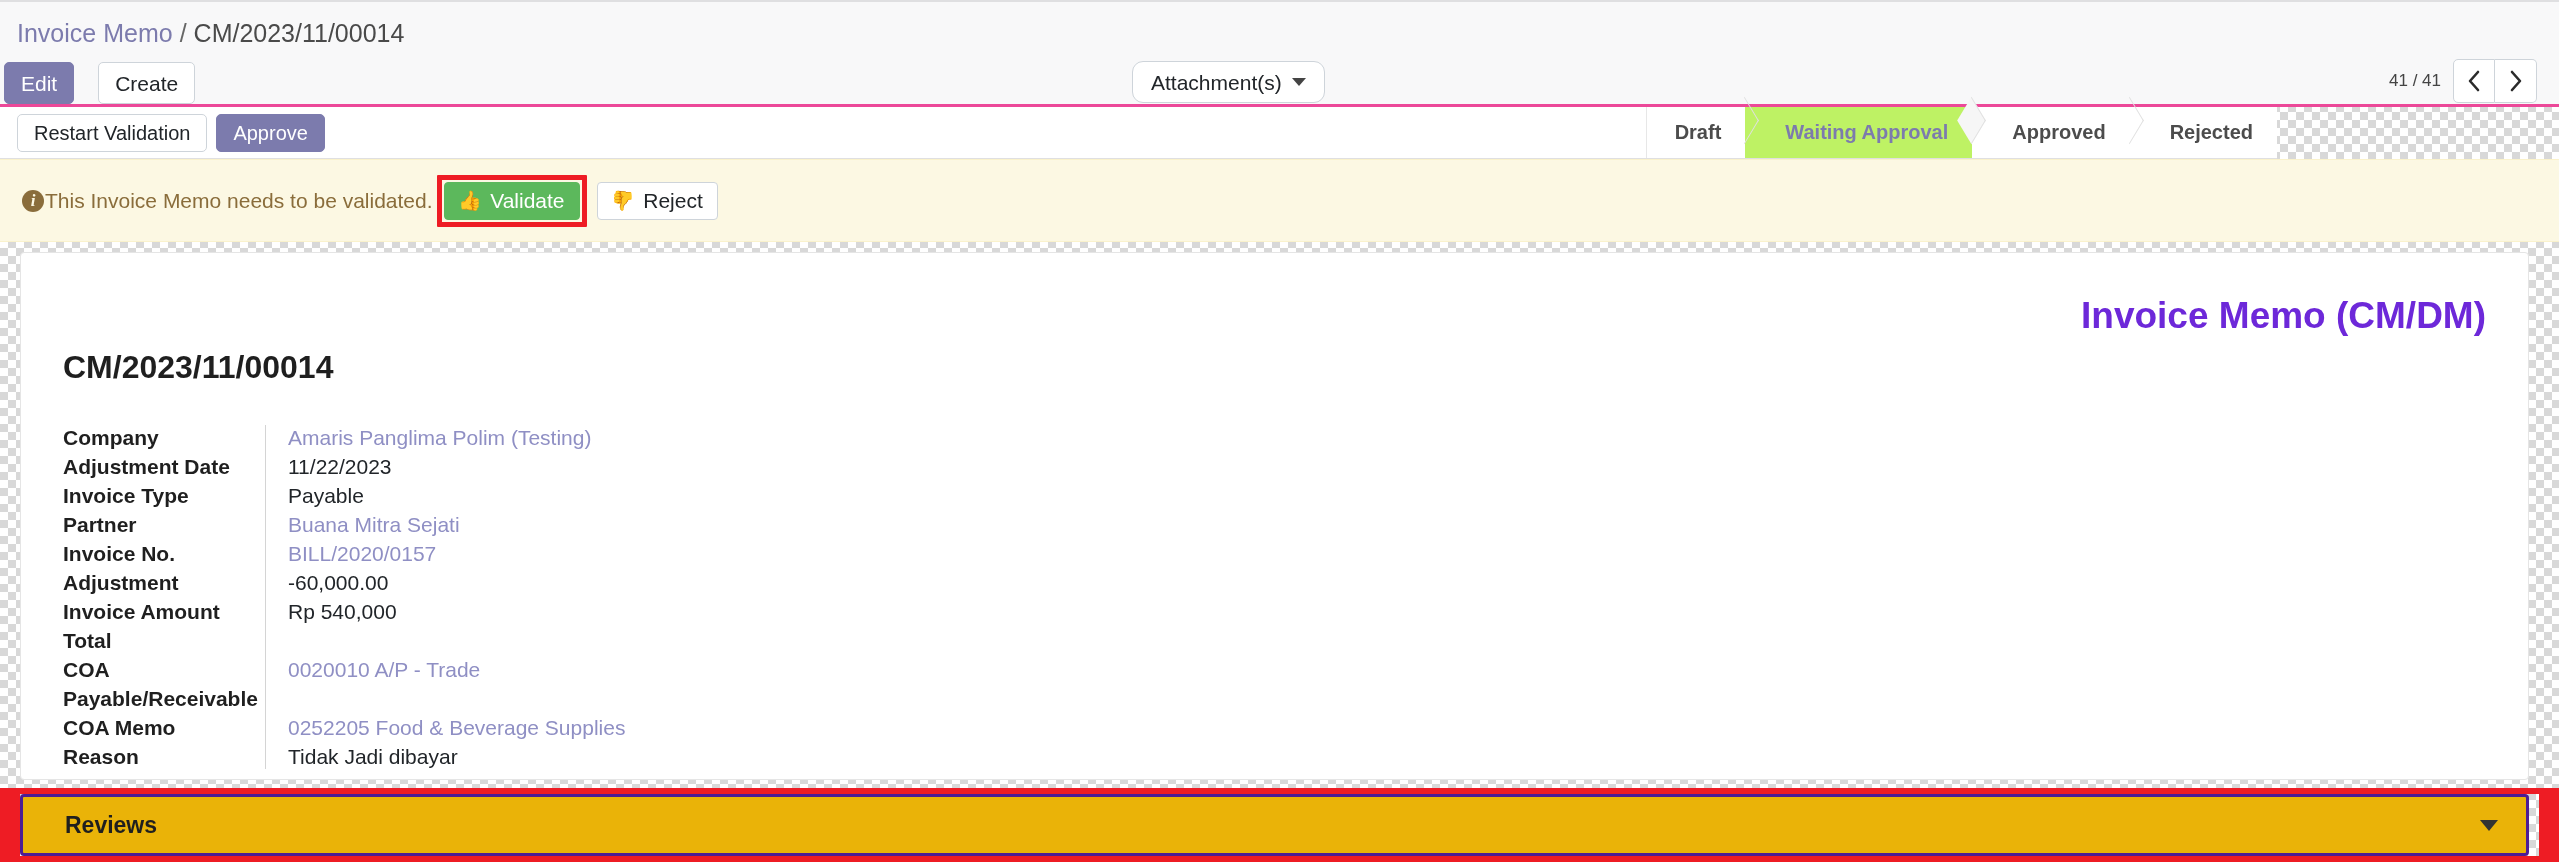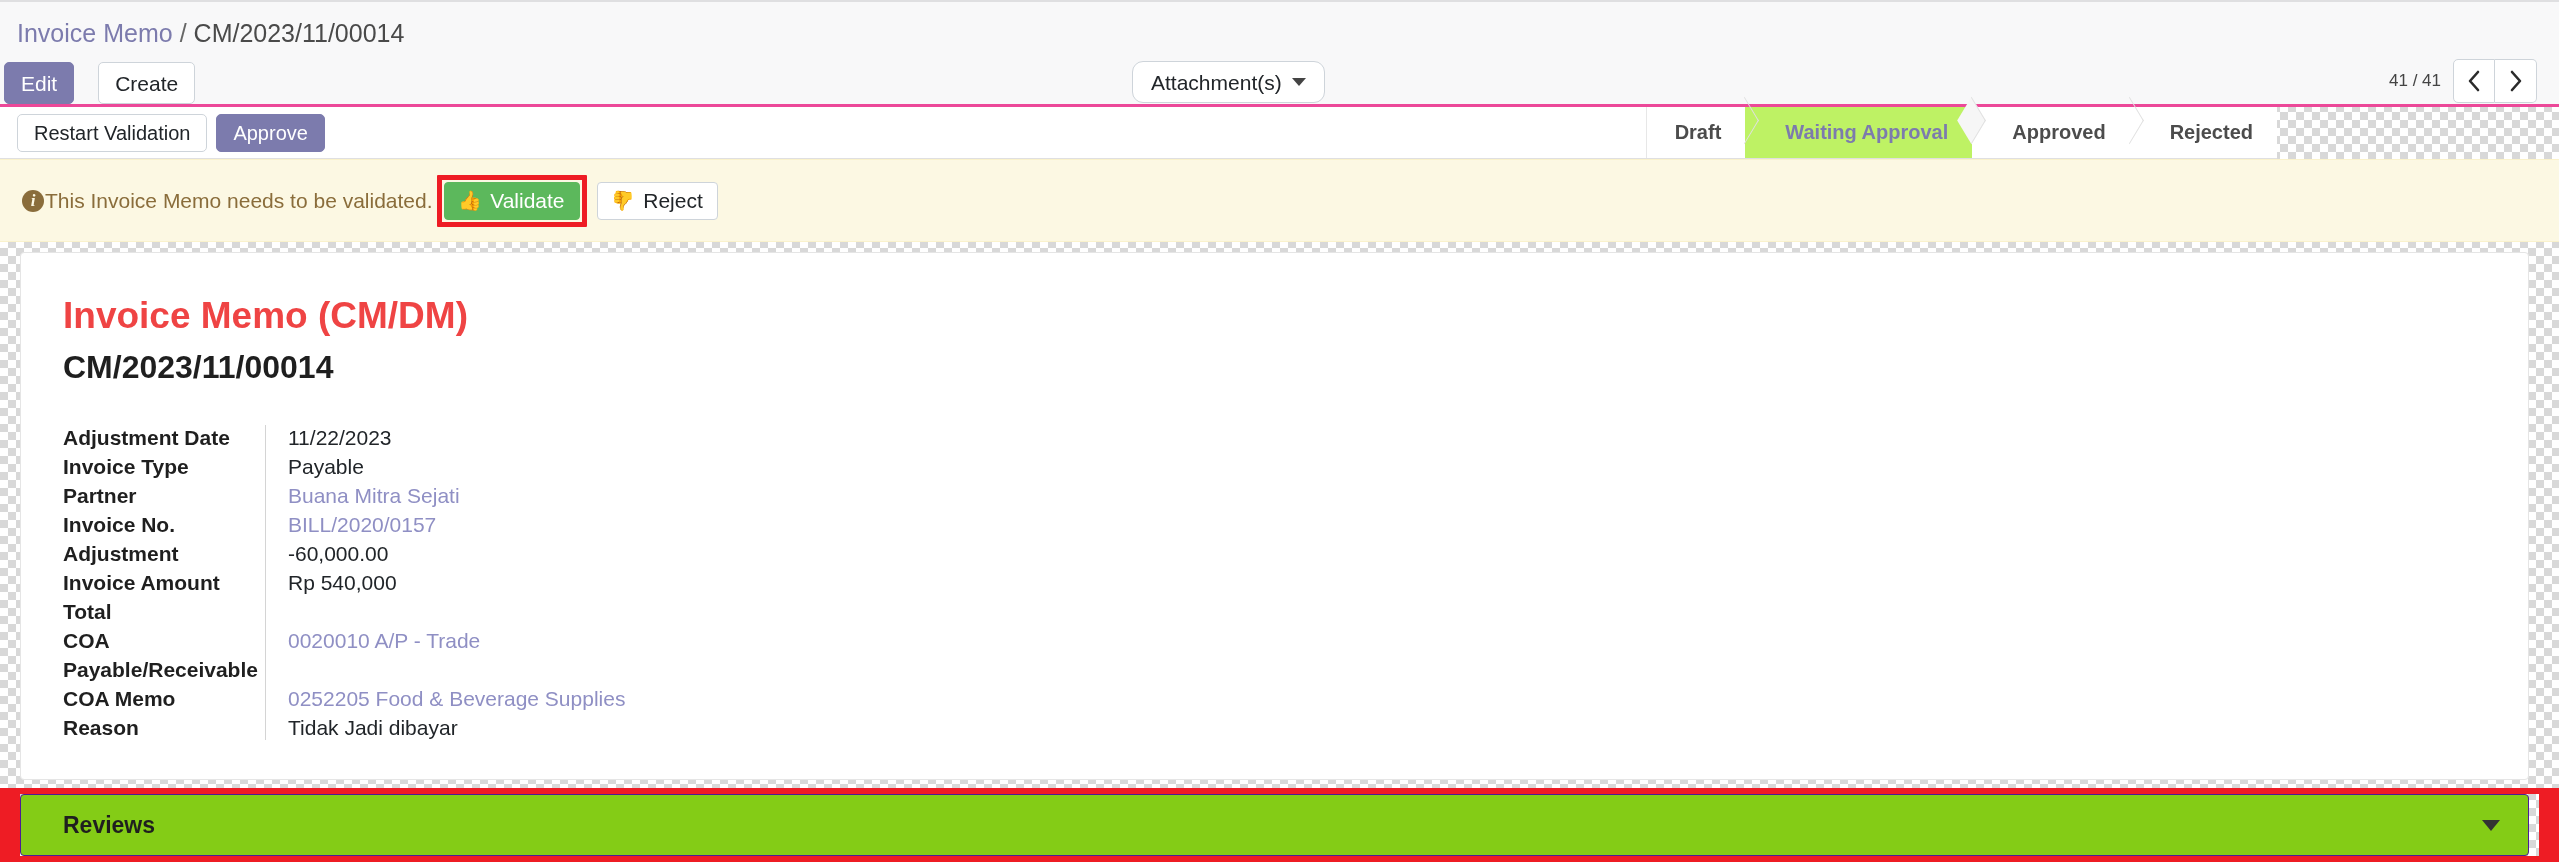--- a/index.html
+++ b/index.html
@@ -280,23 +280,24 @@
     background: #ffffff;
     border: 1px solid #e5e5e5;
     border-radius: 4px;
     box-sizing: border-box;
     overflow: hidden;
   }
   .sheet-inner { padding: 40px 42px 0 42px; }
   .title-main {
     font-size: 37px;
     font-weight: bold;
-    color: #ef4444;
+    color: #6d28d9;
     line-height: 1.25;
     margin: 0;
+    text-align: right;
   }
   .title-sub {
     font-size: 32px;
     font-weight: bold;
     color: #1f1f1f;
     line-height: 1.3;
     margin: 8px 0 0 0;
   }
 
   .fields {
@@ -349,22 +350,22 @@
     border: 6px solid #ee1c24;
     border-left: none;
     border-right: none;
   }
   .reviews-panel {
     position: absolute;
     left: 20px;
     top: 794px;
     width: 2509px;
     height: 62px;
-    background: #84cc16;
-    border: 1px solid #4c1d95;
+    background: #eab308;
+    border: 3px solid #4c1d95;
     border-radius: 4px;
     box-sizing: border-box;
     display: flex;
     align-items: center;
     padding: 0 28px 0 42px;
     justify-content: space-between;
   }
   .reviews-title {
     font-size: 23px;
     font-weight: bold;
@@ -462,20 +463,24 @@
   </div>
 
   <div class="sheet">
     <div class="sheet-inner">
       <h1 class="title-main">Invoice Memo (CM/DM)</h1>
       <h2 class="title-sub">CM/2023/11/00014</h2>
 
       <div class="fields">
         <div class="fields-divider"></div>
 
+        <div class="field-row">
+          <div class="field-label">Company</div>
+          <div class="field-value link">Amaris Panglima Polim (Testing)</div>
+        </div>
 
         <div class="field-row">
           <div class="field-label">Adjustment Date</div>
           <div class="field-value">11/22/2023</div>
         </div>
 
         <div class="field-row">
           <div class="field-label">Invoice Type</div>
           <div class="field-value">Payable</div>
         </div>

